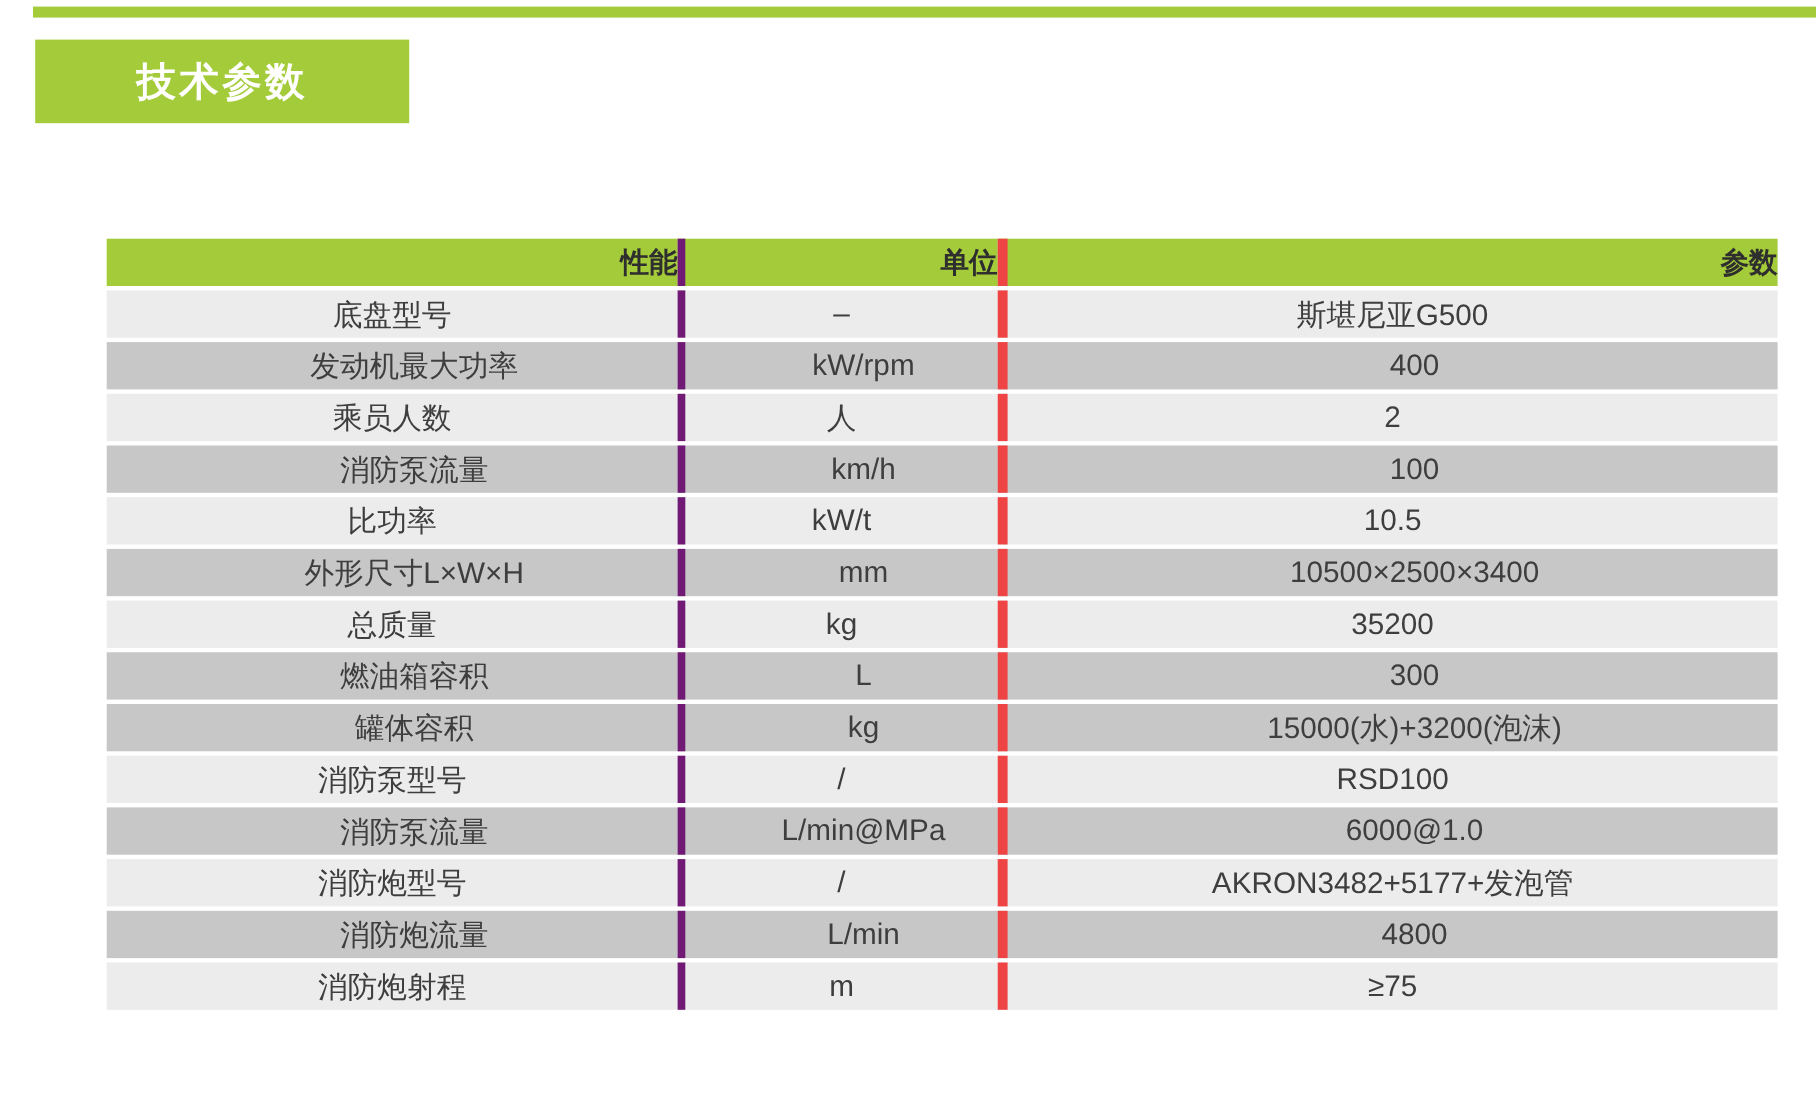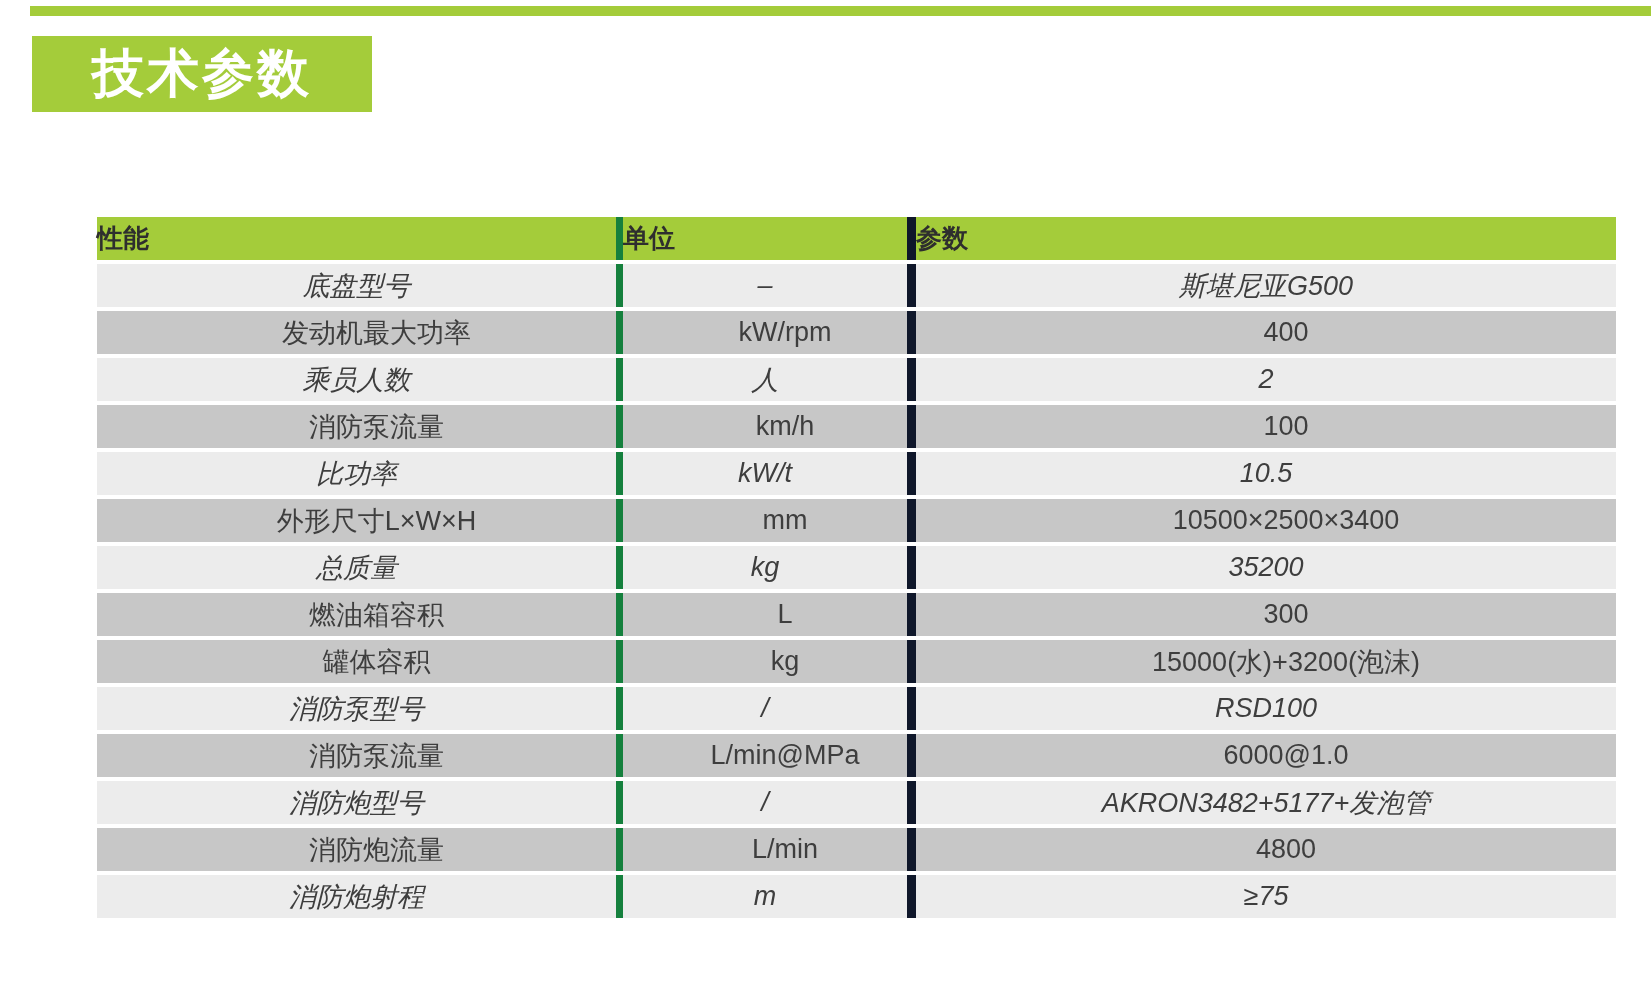--- a/index.html
+++ b/index.html
@@ -13,48 +13,48 @@
   .top-stripe{
     position:absolute;left:30px;right:0;top:6px;height:10px;
     background:var(--accent,#a4cc3a);
   }
   .title-box{
     position:absolute;left:32px;top:36px;width:340px;height:76px;
     background:var(--accent,#a4cc3a);
     display:flex;align-items:center;justify-content:center;
   }
   .title-box span{
-    color:#ffffff;font-size:52px;font-weight:800;letter-spacing:3px;
+    color:#ffffff;font-size:36px;font-weight:800;letter-spacing:3px;
   }
   .table-wrap{
     position:absolute;left:97px;top:213px;width:1519px;
   }
   table.spec{
     width:100%;
     border-collapse:separate;
     border-spacing:0 4px;
     table-layout:fixed;
   }
   table.spec th{
     background:var(--accent,#a4cc3a);
     height:43px;
     font-size:26px;font-weight:700;color:#2e2e2e;
-    text-align:left;vertical-align:middle;
+    text-align:right;vertical-align:middle;
     padding:0;
   }
   table.spec td{
     height:43px;
     font-size:27px;font-weight:400;color:#3e3e3e;
     text-align:center;vertical-align:middle;
     padding:0;
   }
-  table.spec tr.light td{background:var(--rowLight,#ececec);font-style:italic;}
+  table.spec tr.light td{background:var(--rowLight,#ececec);}
   table.spec tr.dark td{background:var(--rowDark,#c7c7c7);padding-left:40px;}
-  table.spec th:nth-child(2),table.spec td:nth-child(2){border-left:7px solid #15803d;}
-  table.spec th:nth-child(3),table.spec td:nth-child(3){border-left:9px solid #0f172a;}
+  table.spec th:nth-child(2),table.spec td:nth-child(2){border-left:7px solid #701a75;}
+  table.spec th:nth-child(3),table.spec td:nth-child(3){border-left:9px solid #ef4444;}
   col.c1{width:519px;}
   col.c2{width:291px;}
   col.c3{width:709px;}
 </style>
 </head>
 <body style="--accent: #a4cc3a; --rowLight: #ececec; --rowDark: #c7c7c7;">
 
 <div class="top-stripe"></div>
 
 <div class="title-box">

